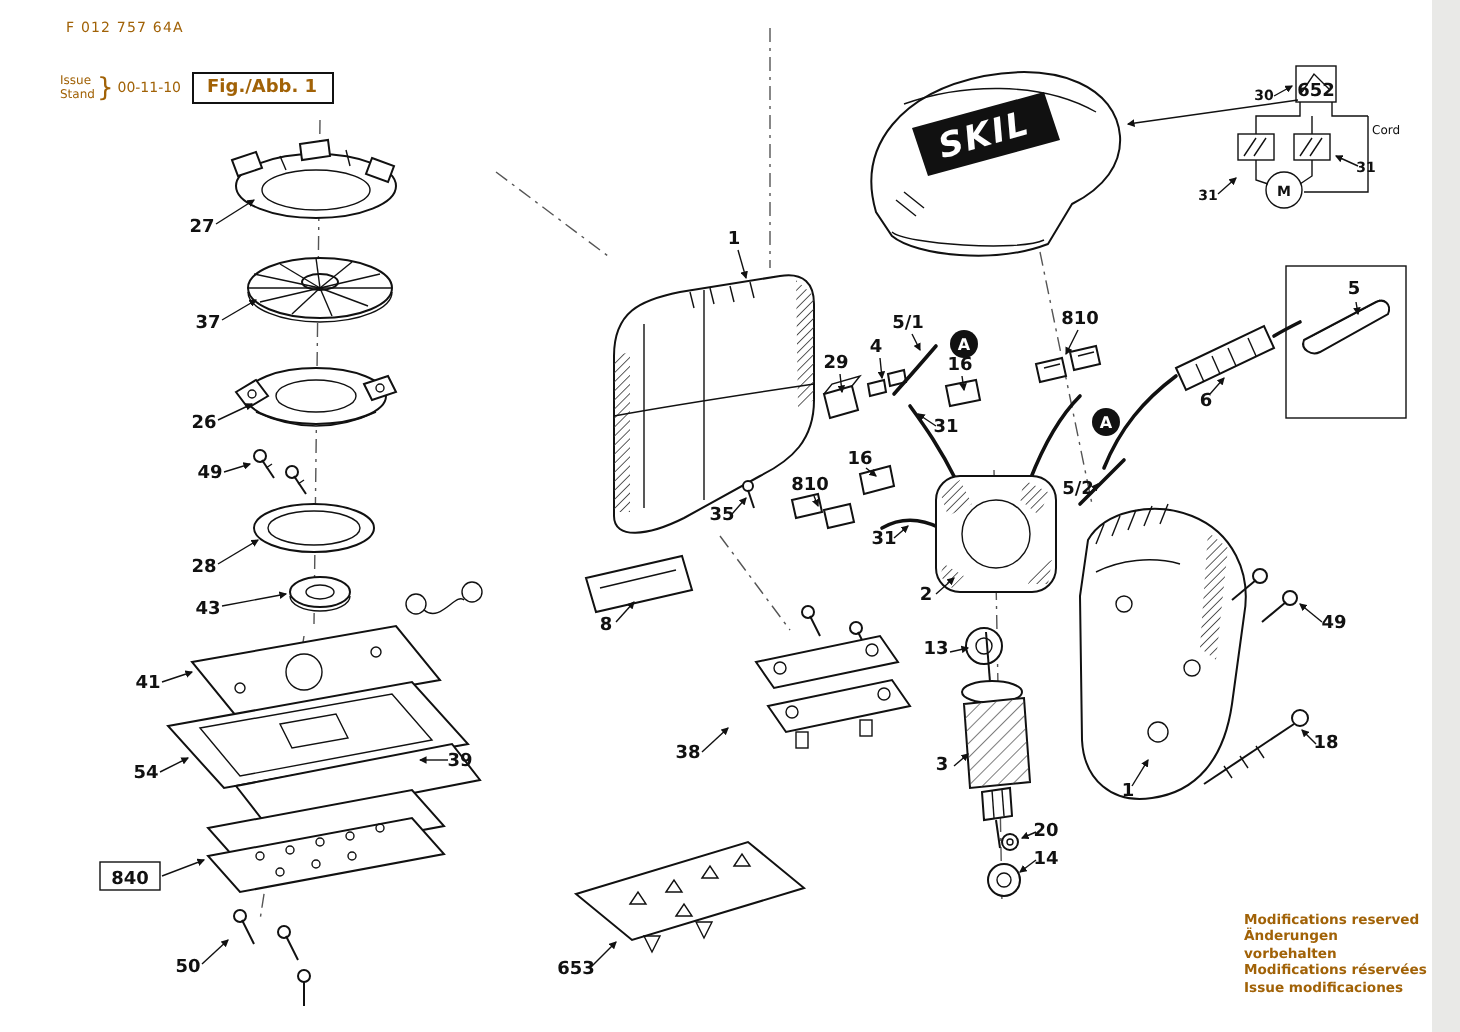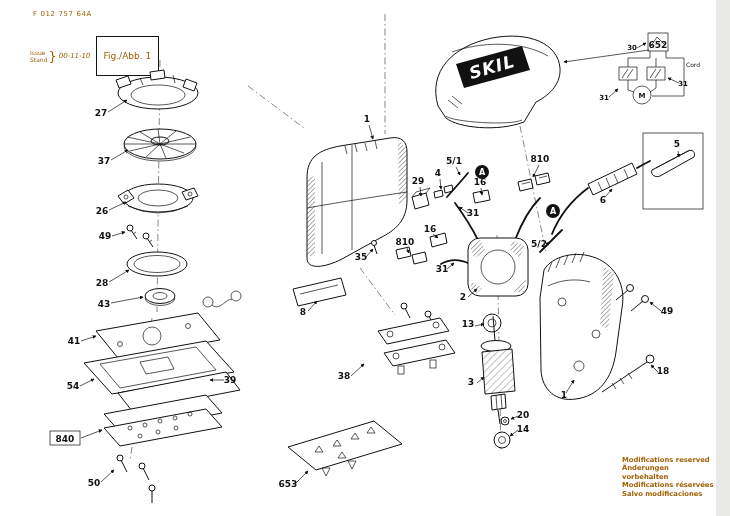--- a/index.html
+++ b/index.html
@@ -3,22 +3,22 @@
 <meta charset="utf-8">
 <style>
   html,body{margin:0;padding:0;}
   body{width:730px;height:516px;background:#e9e9e7;}
   .page{position:relative;width:716px;height:516px;background:#ffffff;overflow:hidden;
         font-family:"DejaVu Sans", sans-serif;color:#a16207;}
   .hdr-doc{position:absolute;left:33px;top:10px;font-size:7px;letter-spacing:.6px;}
   .hdr-row{position:absolute;left:30px;top:36px;display:flex;align-items:center;}
   .issue-stand{display:flex;flex-direction:column;font-size:6px;line-height:7px;}
   .brace{font-size:13px;margin:0 1px;}
-  .hdr-date{font-size:7px;margin:0 5px 0 1px;font-style:italic;}
-  .fig-box{border:1.6px solid #111;padding:14px 7px;font-size:9px;font-weight:400;white-space:nowrap;}
+  .hdr-date{font-size:7px;margin:0 5px 0 1px;}
+  .fig-box{border:1.6px solid #111;padding:2px 7px;font-size:9px;font-weight:700;white-space:nowrap;}
   .footer{position:absolute;left:622px;top:456px;font-size:6.8px;line-height:8.4px;font-weight:bold;}
   svg{position:absolute;left:0;top:0;}
   .ln{stroke:#111;stroke-width:1;fill:none;}
   .lnt{stroke:#111;stroke-width:.7;fill:none;}
   .lnw{stroke:#111;stroke-width:1.8;fill:none;stroke-linecap:round;}
   .fillw{fill:#fff;stroke:#111;stroke-width:1;}
   .dash{stroke:#555;stroke-width:.7;fill:none;stroke-dasharray:7 3 1.5 3;}
   .ld{stroke:#111;stroke-width:.7;fill:none;}
   .co{font:bold 9px "DejaVu Sans", sans-serif;fill:#111;}
   .cos{font:bold 7px "DejaVu Sans", sans-serif;fill:#111;}
@@ -472,16 +472,16 @@
         <circle cx="553" cy="211" r="7" fill="#111"></circle>
         <text class="abadge" x="553" y="214" text-anchor="middle">A</text>
       </g>
     </g>
   </svg>
 
   <div class="footer">
     <div>Modifications reserved</div>
     <div>Änderungen vorbehalten</div>
     <div>Modifications réservées</div>
-    <div>Salvo modificaciones</div>
+    <div>Issue modificaciones</div>
   </div>
 
 </div>
 
 </body></html>

